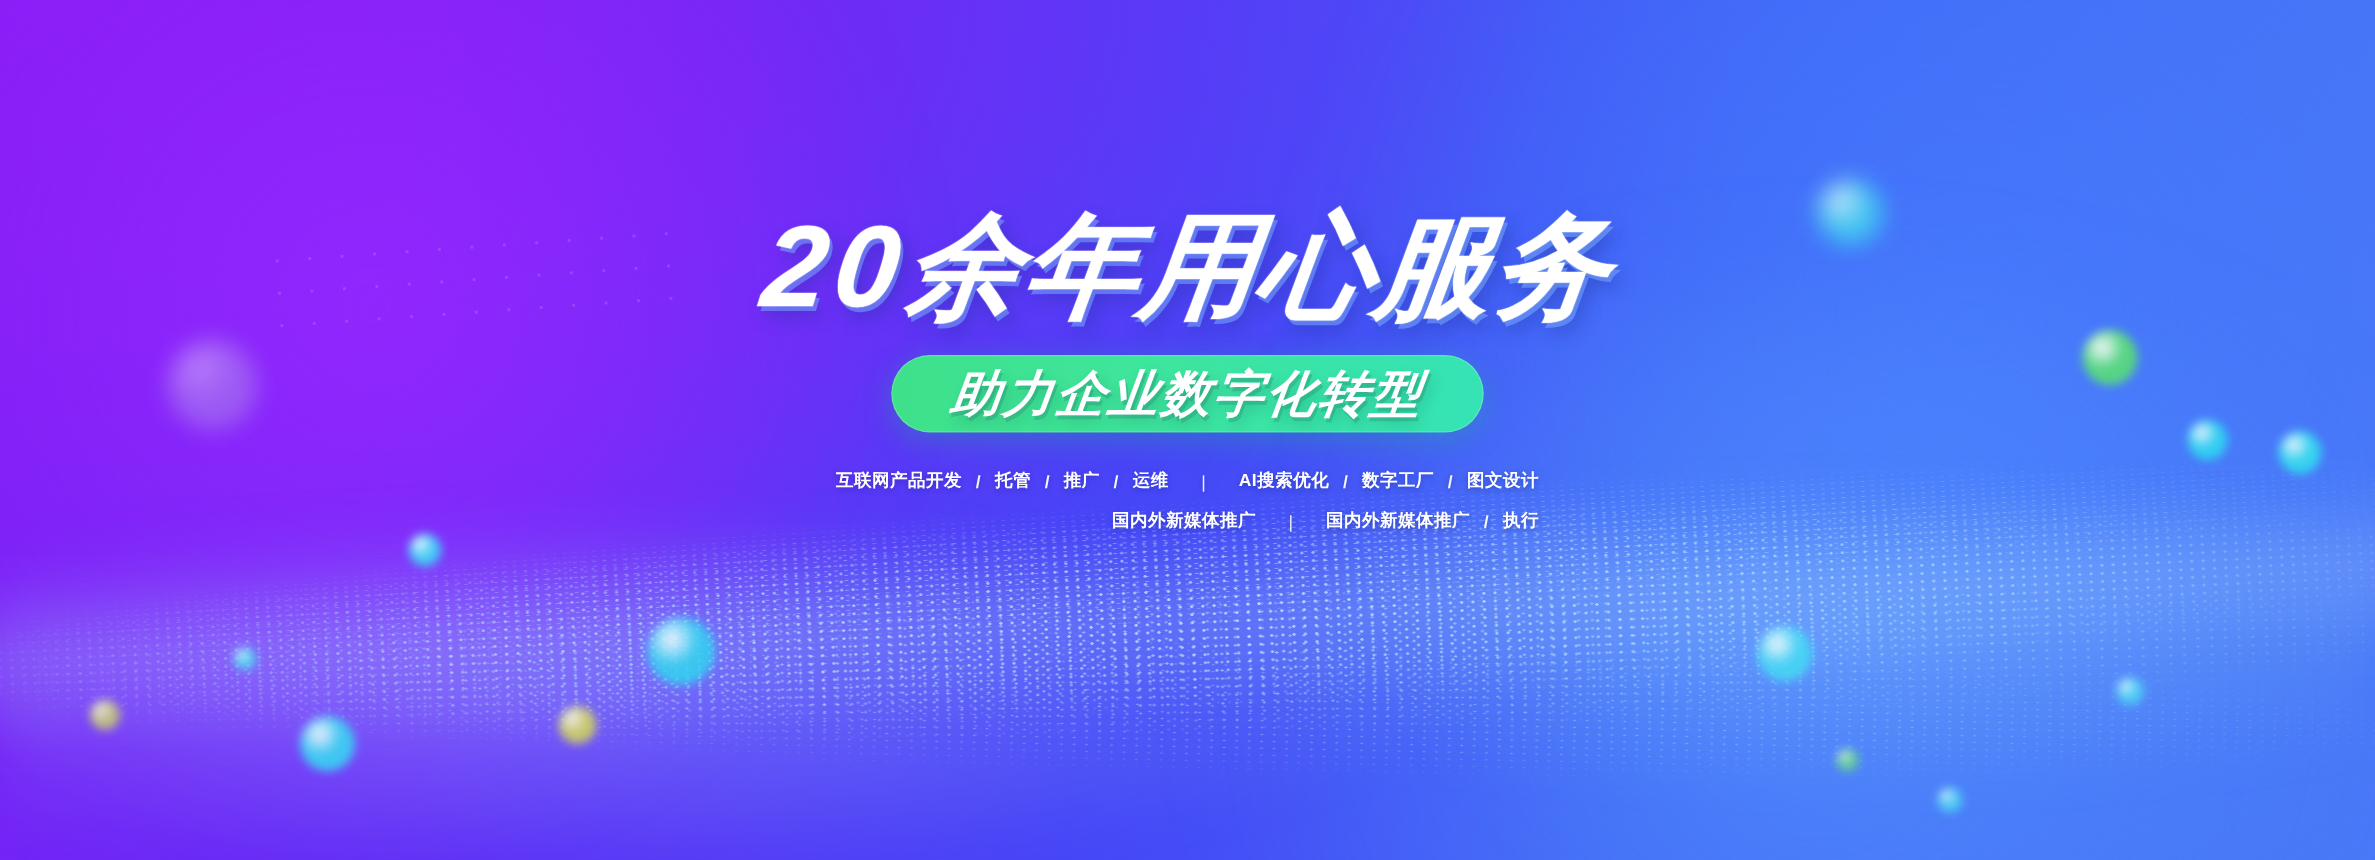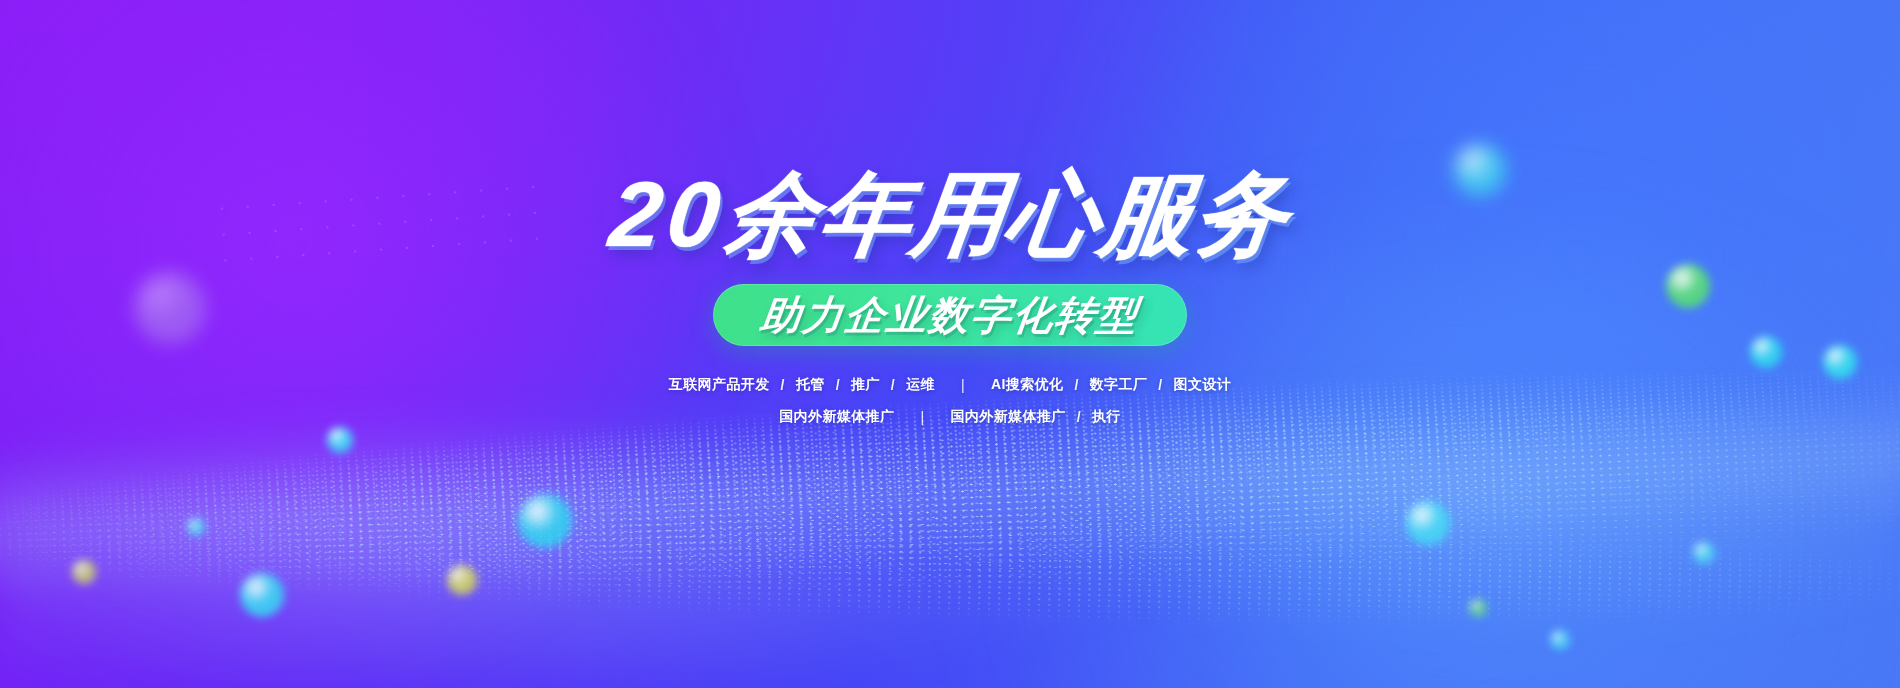--- a/index.html
+++ b/index.html
@@ -127,21 +127,21 @@
   .services{ margin-top:30px; text-align:center; }
   .svc-line{
     font-size:14px;
     font-weight:700;
     color:#ffffff;
     white-space:nowrap;
     letter-spacing:.4px;
     text-shadow:0 1px 4px rgba(25,40,140,.45);
     display:flex; align-items:center; justify-content:center;
   }
-  .svc-line + .svc-line{ margin-top:14px; }
+  .svc-line + .svc-line{ margin-top:14px;justify-content:flex-end; }
   .svc-item{ padding:0 0; }
   .sep{ padding:0 11px; font-weight:600; opacity:.95; }
   .bar{ padding:0 26px; font-weight:500; opacity:.9; }
 </style>
 </head>
 <body>
 
 <div class="banner">
 
   <div class="glow-a"></div>

